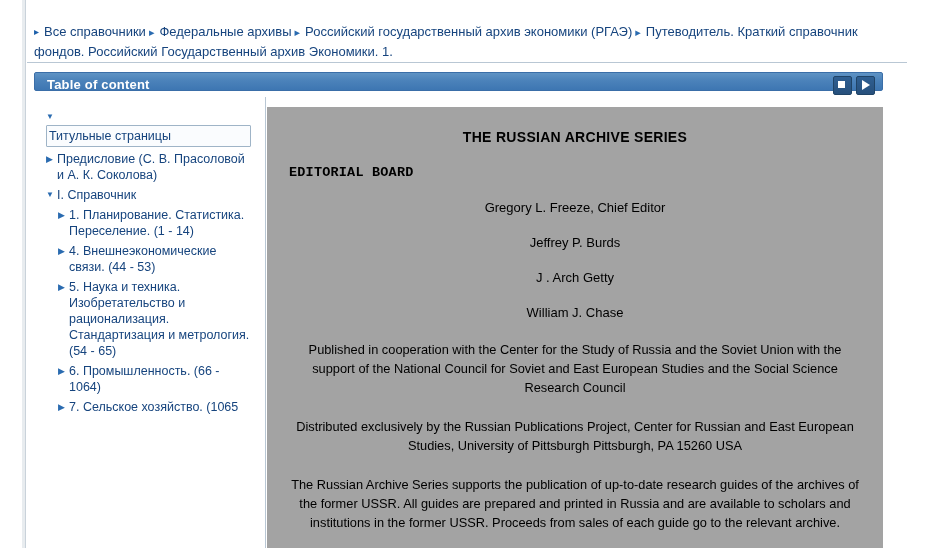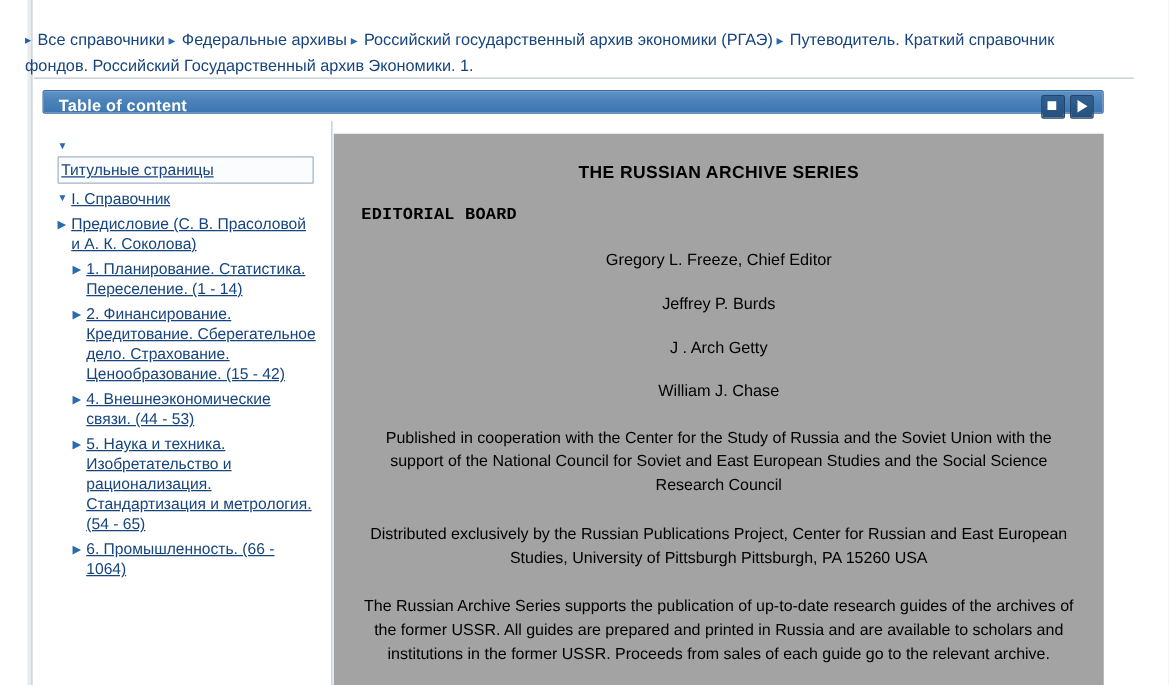--- a/index.html
+++ b/index.html
@@ -26,21 +26,21 @@
     position: absolute;
     left: 22px;
     top: 0;
     width: 3px;
     height: 548px;
     background: #e8ecef;
     border-right: 1px solid #c9d2da;
   }
   .breadcrumb-wrap {
     position: absolute;
-    left: 20px;
+    left: 34px;
     top: 22px;
     width: 860px;
   }
   .breadcrumb {
     line-height: 19px;
     font-size: 13px;
     color: #0a3a6e;
   }
   .breadcrumb a {
     color: #16447e;
@@ -156,21 +156,20 @@
   }
   .node-arrow.down {
     font-size: 8px;
   }
   .level-0 { margin-left: 0px; }
   .level-1 { margin-left: 12px; }
   .toc-item .label-box {
     display: inline-block;
     width: calc(100% - 16px);
     vertical-align: top;
-    text-decoration: underline;
   }
   .boxed {
     border: 1px solid #9fb4c7;
     background: #fafcfe;
     padding: 2px 4px 2px 2px;
     border-radius: 1px;
     color: #16447e;
     font-weight: normal;
   }
   
@@ -245,48 +244,48 @@
 
     <div class="sidebar">
       <div class="sidebar-inner">
 
         <div class="toc-item level-0">
           <span class="node-arrow down">▼</span><span class="label-box boxed txt">Титульные страницы</span>
         </div>
 
 
         <div class="toc-item level-0">
+          <span class="node-arrow">▶</span><span class="label-box txt">Предисловие (С. В. Прасоловой и А. К. Соколова)</span>
+        </div>
+
+        <div class="toc-item level-0">
           <span class="node-arrow down">▼</span><span class="label-box txt">I. Справочник</span>
         </div>
 
-        <div class="toc-item level-0">
-          <span class="node-arrow">▶</span><span class="label-box txt">Предисловие (С. В. Прасоловой и А. К. Соколова)</span>
-        </div>
-
         <div class="toc-item level-1">
           <span class="node-arrow">▶</span><span class="label-box txt">1. Планирование. Статистика. Переселение. (1 - 14)</span>
         </div>
 
-        <div class="toc-item level-1">
-          <span class="node-arrow">▶</span><span class="label-box txt">2. Финансирование. Кредитование. Сберегательное дело. Страхование. Ценообразование. (15 - 42)</span>
-        </div>
 
 
         <div class="toc-item level-1">
           <span class="node-arrow">▶</span><span class="label-box txt">4. Внешнеэкономические связи. (44 - 53)</span>
         </div>
 
         <div class="toc-item level-1">
           <span class="node-arrow">▶</span><span class="label-box txt">5. Наука и техника. Изобретательство и рационализация. Стандартизация и метрология. (54 - 65)</span>
         </div>
 
         <div class="toc-item level-1">
           <span class="node-arrow">▶</span><span class="label-box txt">6. Промышленность. (66 - 1064)</span>
         </div>
 
+        <div class="toc-item level-1">
+          <span class="node-arrow">▶</span><span class="label-box txt">7. Сельское хозяйство. (1065</span>
+        </div>
 
       </div>
     </div>
 
     <div class="main">
       <div class="doc-title">THE RUSSIAN ARCHIVE SERIES</div>
       <div class="doc-sub">EDITORIAL BOARD</div>
       <div class="doc-person">Gregory L. Freeze, Chief Editor</div>
       <div class="doc-person">Jeffrey P. Burds</div>
       <div class="doc-person">J . Arch Getty</div>

